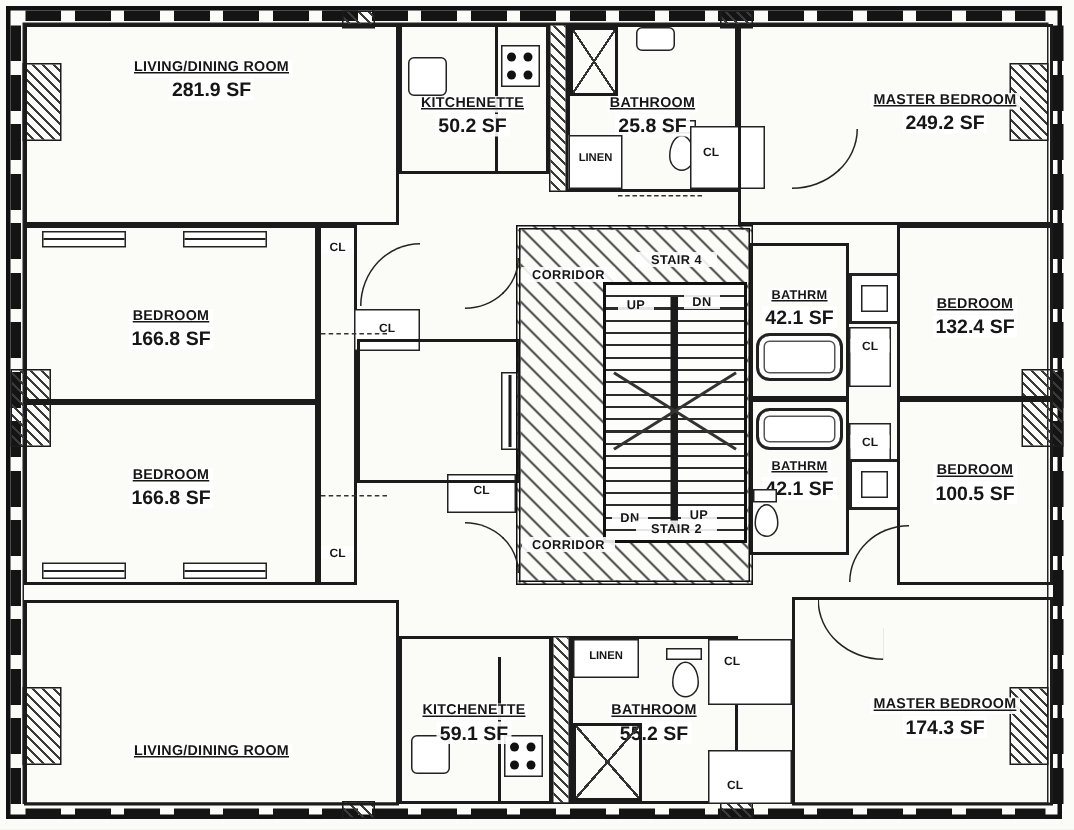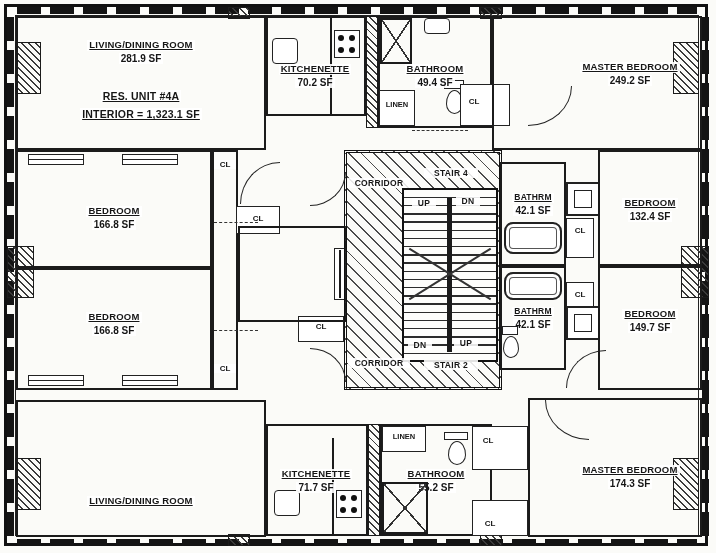--- a/index.html
+++ b/index.html
@@ -34,21 +34,21 @@
   .tank{position:absolute;border:1.6px solid #222;background:#fff;}
   .arc{position:absolute;border:1.6px solid #222;}
   .arc.tl{border-right:none;border-bottom:none;border-top-left-radius:100%;}
   .arc.tr{border-left:none;border-bottom:none;border-top-right-radius:100%;}
   .arc.bl{border-right:none;border-top:none;border-bottom-left-radius:100%;}
   .arc.br{border-left:none;border-top:none;border-bottom-right-radius:100%;}
   .dsh{position:absolute;border-top:1.6px dashed #333;}
   .lbl{position:absolute;text-align:center;line-height:1.15;}
   .nm{display:inline-block;font-weight:bold;font-size:9.5px;letter-spacing:.2px;
       text-decoration:underline;background:rgba(255,255,255,.9);padding:0 2px;}
-  .ar{display:block;font-weight:bold;font-size:10px;margin-top:1px;}
+  .ar{display:block;font-weight:bold;font-size:13px;margin-top:1px;}
   .ar b{background:rgba(255,255,255,.9);padding:0 2px;font-weight:bold;}
   .big{font-size:10.5px;}
   .tag{position:absolute;font-weight:bold;font-size:8px;background:rgba(255,255,255,.92);
        padding:0 1px;text-align:center;}
   .core-tag{position:absolute;font-weight:bold;font-size:8.5px;letter-spacing:.3px;
        background:rgba(255,255,255,.88);padding:0 2px;text-align:center;}
   .xline{position:absolute;height:2px;background:#333;transform-origin:center;}
 </style>
 </head>
 <body>
@@ -71,49 +71,45 @@
   <div class="hatch" style="left:228px;top:7px;width:22px;height:12px;"></div>
   <div class="hatch" style="left:480px;top:7px;width:22px;height:12px;"></div>
   <div class="hatch" style="left:228px;top:534px;width:22px;height:12px;"></div>
   <div class="hatch" style="left:480px;top:534px;width:22px;height:12px;"></div>
 
   <div class="rm" style="left:16px;top:16px;width:250px;height:134px;"></div>
   <div class="lbl" style="left:16px;top:34px;width:250px;">
     <span class="nm">LIVING/DINING ROOM</span>
     <span class="ar"><b>281.9 SF</b></span>
   </div>
-  <div class="lbl" style="left:16px;top:86px;width:250px;">
-    <span class="nm big">RES. UNIT #4A</span><br>
-    <span class="nm big" style="margin-top:2px;">INTERIOR = 1,323.1 SF</span>
-  </div>
 
   <div class="rm" style="left:266px;top:16px;width:100px;height:100px;"></div>
   <div class="wl" style="left:330px;top:18px;width:2px;height:96px;"></div>
   <div class="burners" style="left:334px;top:30px;width:26px;height:28px;">
     <i style="left:3px;top:4px;"></i>
       <i style="left:14px;top:4px;"></i>
       <i style="left:3px;top:16px;"></i>
       <i style="left:14px;top:16px;"></i>
   </div>
   <div class="sink" style="left:272px;top:38px;width:26px;height:26px;"></div>
   <div class="lbl" style="left:264px;top:58px;width:102px;">
     <span class="nm">KITCHENETTE</span>
-    <span class="ar"><b>70.2 SF</b></span>
+    <span class="ar"><b>50.2 SF</b></span>
   </div>
 
   <div class="hatch" style="left:366px;top:16px;width:12px;height:112px;"></div>
 
   <div class="rm" style="left:378px;top:16px;width:114px;height:112px;"></div>
   <div class="xbox" style="left:380px;top:18px;width:32px;height:46px;"></div>
   <div class="sink" style="left:424px;top:18px;width:26px;height:16px;"></div>
   <div class="tank" style="left:444px;top:80px;width:20px;height:9px;"></div>
   <div class="bowl" style="left:446px;top:90px;width:17px;height:24px;"></div>
   <div class="lbl" style="left:378px;top:58px;width:114px;">
     <span class="nm">BATHROOM</span>
-    <span class="ar"><b>49.4 SF</b></span>
+    <span class="ar"><b>25.8 SF</b></span>
   </div>
   <div class="thin" style="left:379px;top:90px;width:36px;height:36px;"></div>
   <div class="tag" style="left:380px;top:100px;width:34px;font-size:7.5px;">LINEN</div>
   <div class="thin" style="left:460px;top:84px;width:50px;height:42px;"></div>
   <div class="tag" style="left:464px;top:97px;width:20px;">CL</div>
 
   <div class="rm" style="left:492px;top:16px;width:210px;height:134px;"></div>
   <div class="lbl" style="left:560px;top:56px;width:140px;">
     <span class="nm">MASTER BEDROOM</span>
     <span class="ar"><b>249.2 SF</b></span>
@@ -155,21 +151,21 @@
   <div class="wl" style="left:447px;top:198px;width:5px;height:154px;"></div>
   <div class="xline" style="left:402px;top:273px;width:96px;transform:rotate(32deg);"></div>
   <div class="xline" style="left:402px;top:273px;width:96px;transform:rotate(-32deg);"></div>
   <div class="core-tag" style="left:348px;top:178px;width:62px;">CORRIDOR</div>
   <div class="core-tag" style="left:424px;top:168px;width:54px;">STAIR 4</div>
   <div class="core-tag" style="left:412px;top:198px;width:24px;">UP</div>
   <div class="core-tag" style="left:456px;top:196px;width:24px;">DN</div>
   <div class="core-tag" style="left:408px;top:340px;width:24px;">DN</div>
   <div class="core-tag" style="left:454px;top:338px;width:24px;">UP</div>
   <div class="core-tag" style="left:348px;top:358px;width:62px;">CORRIDOR</div>
-  <div class="core-tag" style="left:424px;top:360px;width:54px;">STAIR 2</div>
+  <div class="core-tag" style="left:424px;top:347px;width:54px;">STAIR 2</div>
   <div class="arc tl" style="left:240px;top:162px;width:40px;height:42px;"></div>
   <div class="arc br" style="left:310px;top:172px;width:36px;height:34px;"></div>
   <div class="arc tr" style="left:310px;top:348px;width:36px;height:34px;"></div>
 
   <div class="rm" style="left:500px;top:162px;width:66px;height:104px;"></div>
   <div class="lbl" style="left:498px;top:186px;width:70px;">
     <span class="nm" style="font-size:8.5px;">BATHRM</span>
     <span class="ar"><b>42.1 SF</b></span>
   </div>
   <div class="tub" style="left:504px;top:222px;width:58px;height:32px;"></div>
@@ -192,41 +188,41 @@
   <div class="shwin" style="left:574px;top:314px;width:18px;height:18px;"></div>
 
   <div class="rm" style="left:598px;top:150px;width:104px;height:116px;"></div>
   <div class="lbl" style="left:598px;top:192px;width:104px;">
     <span class="nm">BEDROOM</span>
     <span class="ar"><b>132.4 SF</b></span>
   </div>
   <div class="rm" style="left:598px;top:266px;width:104px;height:124px;"></div>
   <div class="lbl" style="left:598px;top:303px;width:104px;">
     <span class="nm">BEDROOM</span>
-    <span class="ar"><b>149.7 SF</b></span>
+    <span class="ar"><b>100.5 SF</b></span>
   </div>
   <div class="arc tl" style="left:566px;top:350px;width:40px;height:38px;"></div>
 
   <div class="rm" style="left:16px;top:400px;width:250px;height:137px;"></div>
   <div class="lbl" style="left:16px;top:490px;width:250px;">
     <span class="nm">LIVING/DINING ROOM</span>
   </div>
 
   <div class="rm" style="left:266px;top:424px;width:102px;height:112px;"></div>
   <div class="wl" style="left:332px;top:438px;width:2px;height:96px;"></div>
   <div class="burners" style="left:336px;top:490px;width:26px;height:28px;">
     <i style="left:3px;top:4px;"></i>
       <i style="left:14px;top:4px;"></i>
       <i style="left:3px;top:16px;"></i>
       <i style="left:14px;top:16px;"></i>
   </div>
   <div class="sink" style="left:274px;top:490px;width:26px;height:26px;"></div>
   <div class="lbl" style="left:264px;top:463px;width:104px;">
     <span class="nm">KITCHENETTE</span>
-    <span class="ar"><b>71.7 SF</b></span>
+    <span class="ar"><b>59.1 SF</b></span>
   </div>
 
   <div class="hatch" style="left:368px;top:424px;width:12px;height:112px;"></div>
 
   <div class="rm" style="left:380px;top:424px;width:112px;height:112px;"></div>
   <div class="thin" style="left:382px;top:426px;width:44px;height:26px;"></div>
   <div class="tag" style="left:384px;top:432px;width:40px;font-size:7.5px;">LINEN</div>
   <div class="tank" style="left:444px;top:432px;width:24px;height:8px;"></div>
   <div class="bowl" style="left:448px;top:441px;width:18px;height:24px;"></div>
   <div class="lbl" style="left:380px;top:463px;width:112px;">

